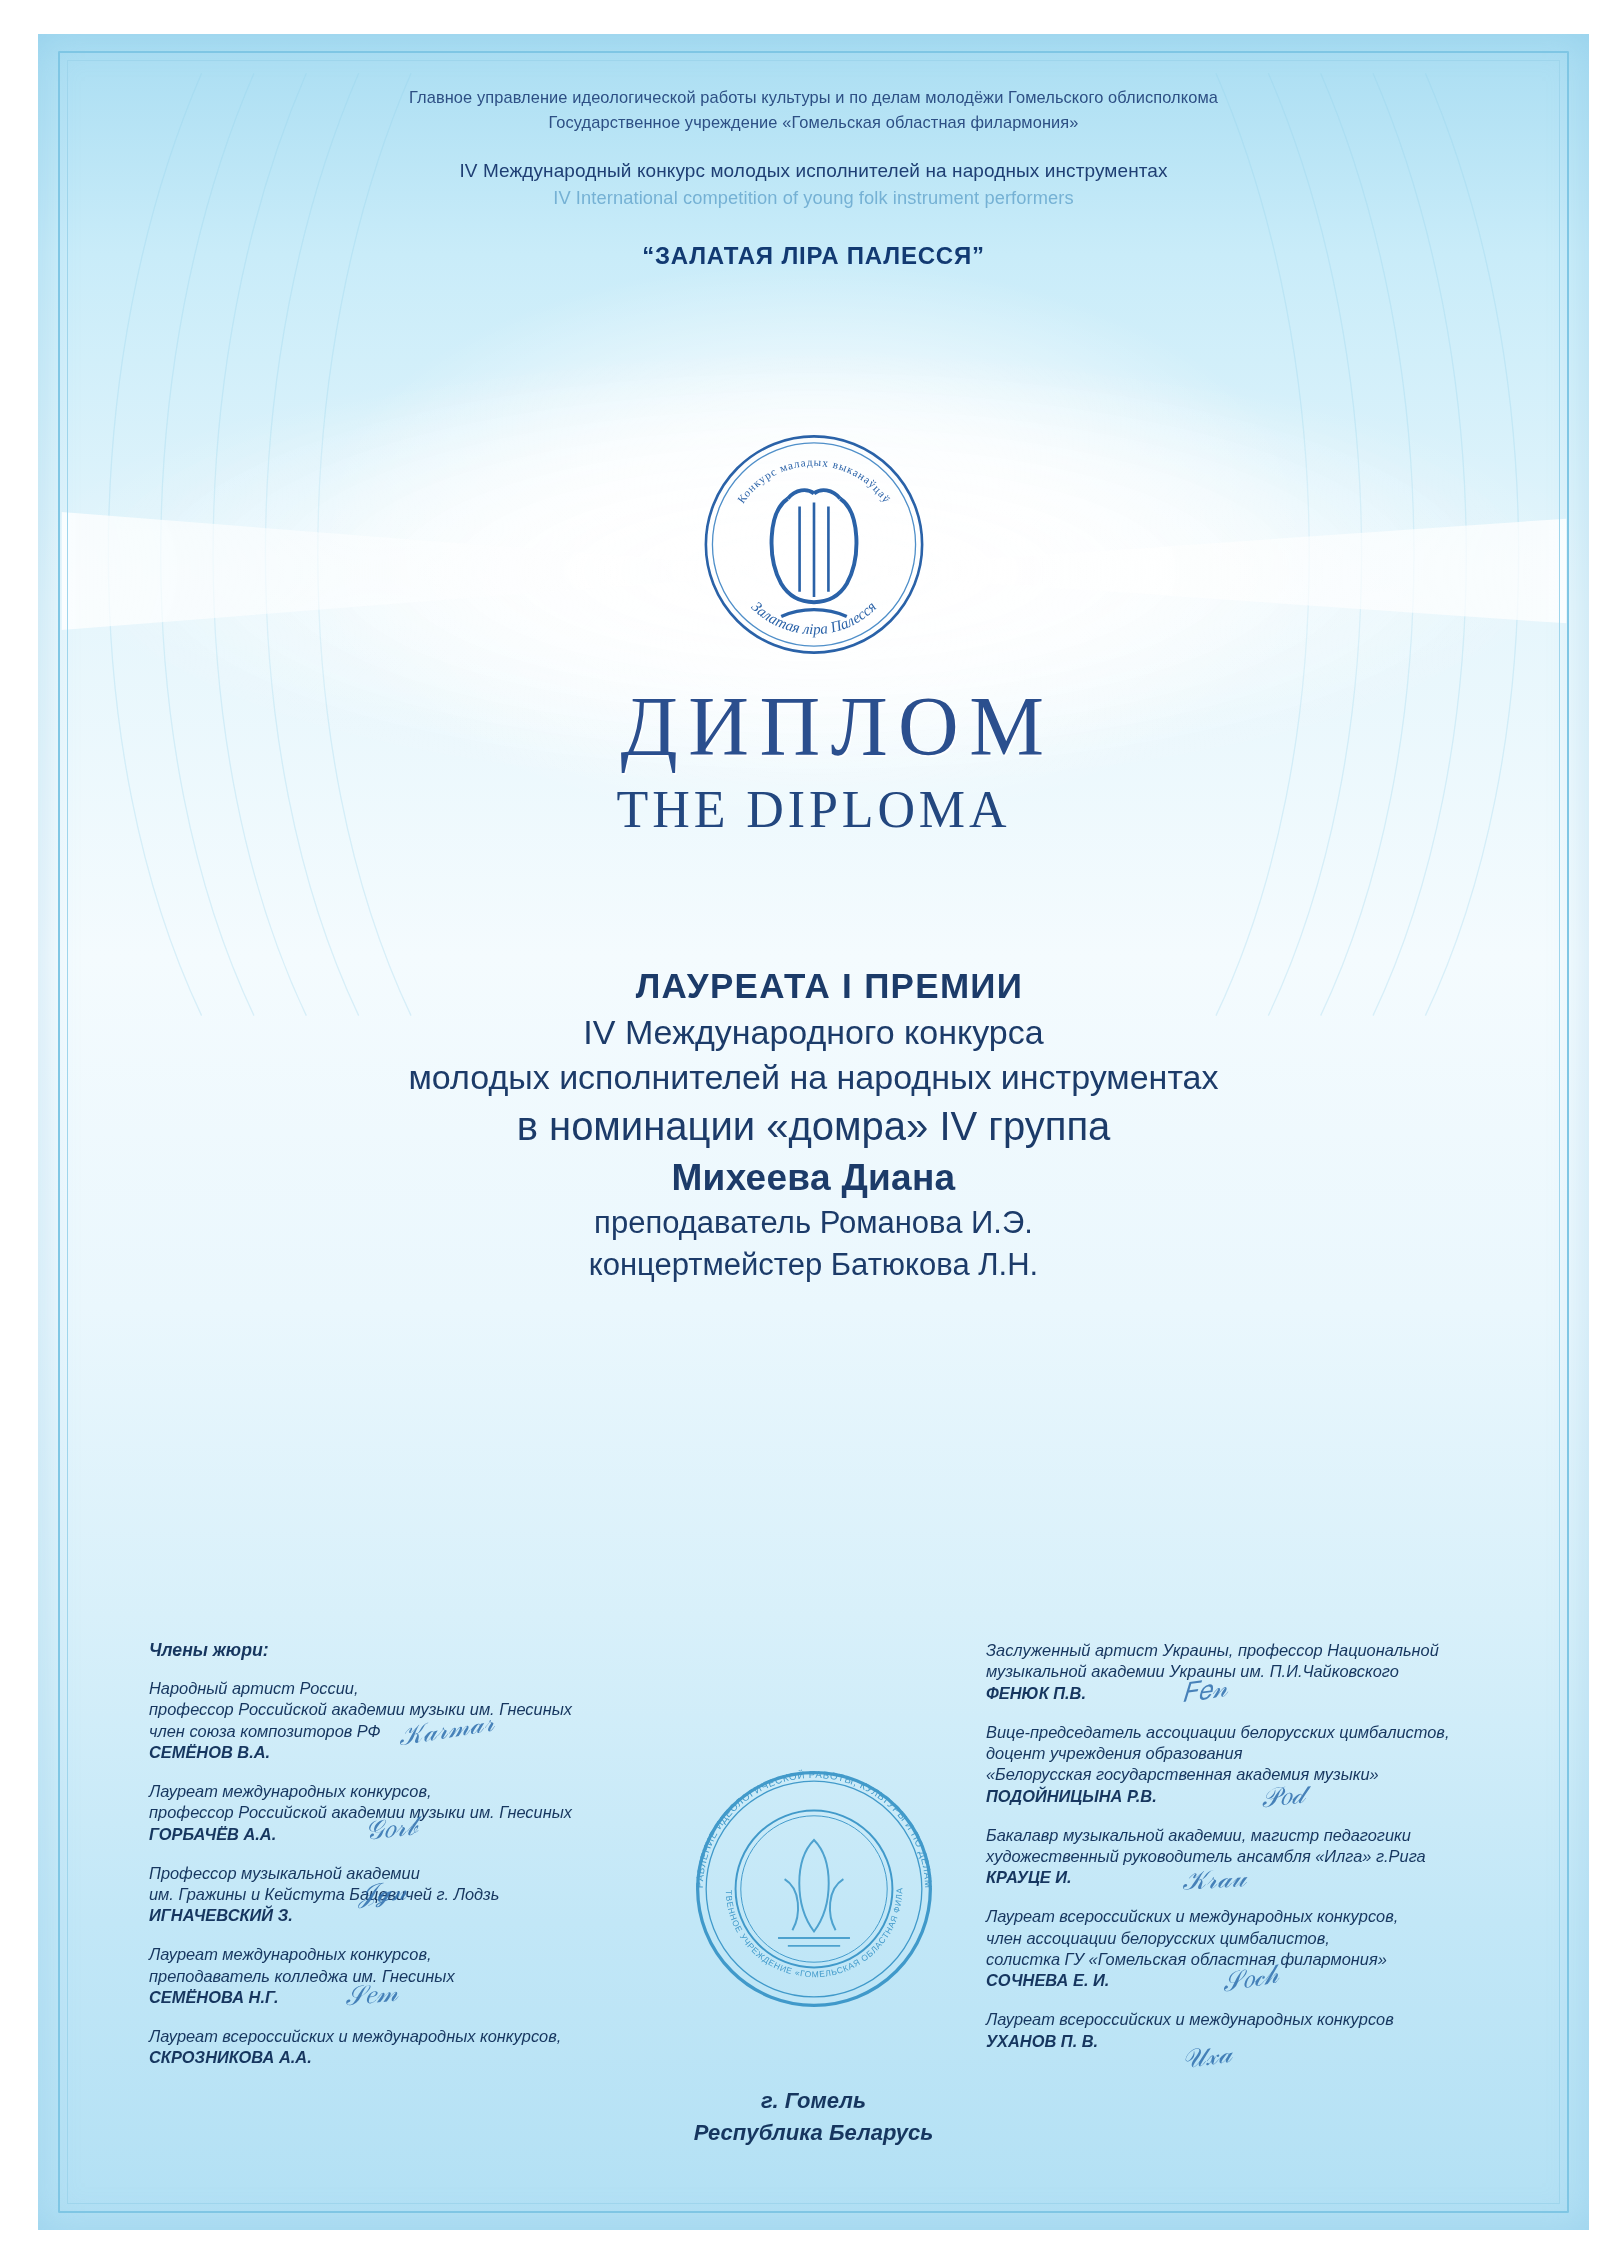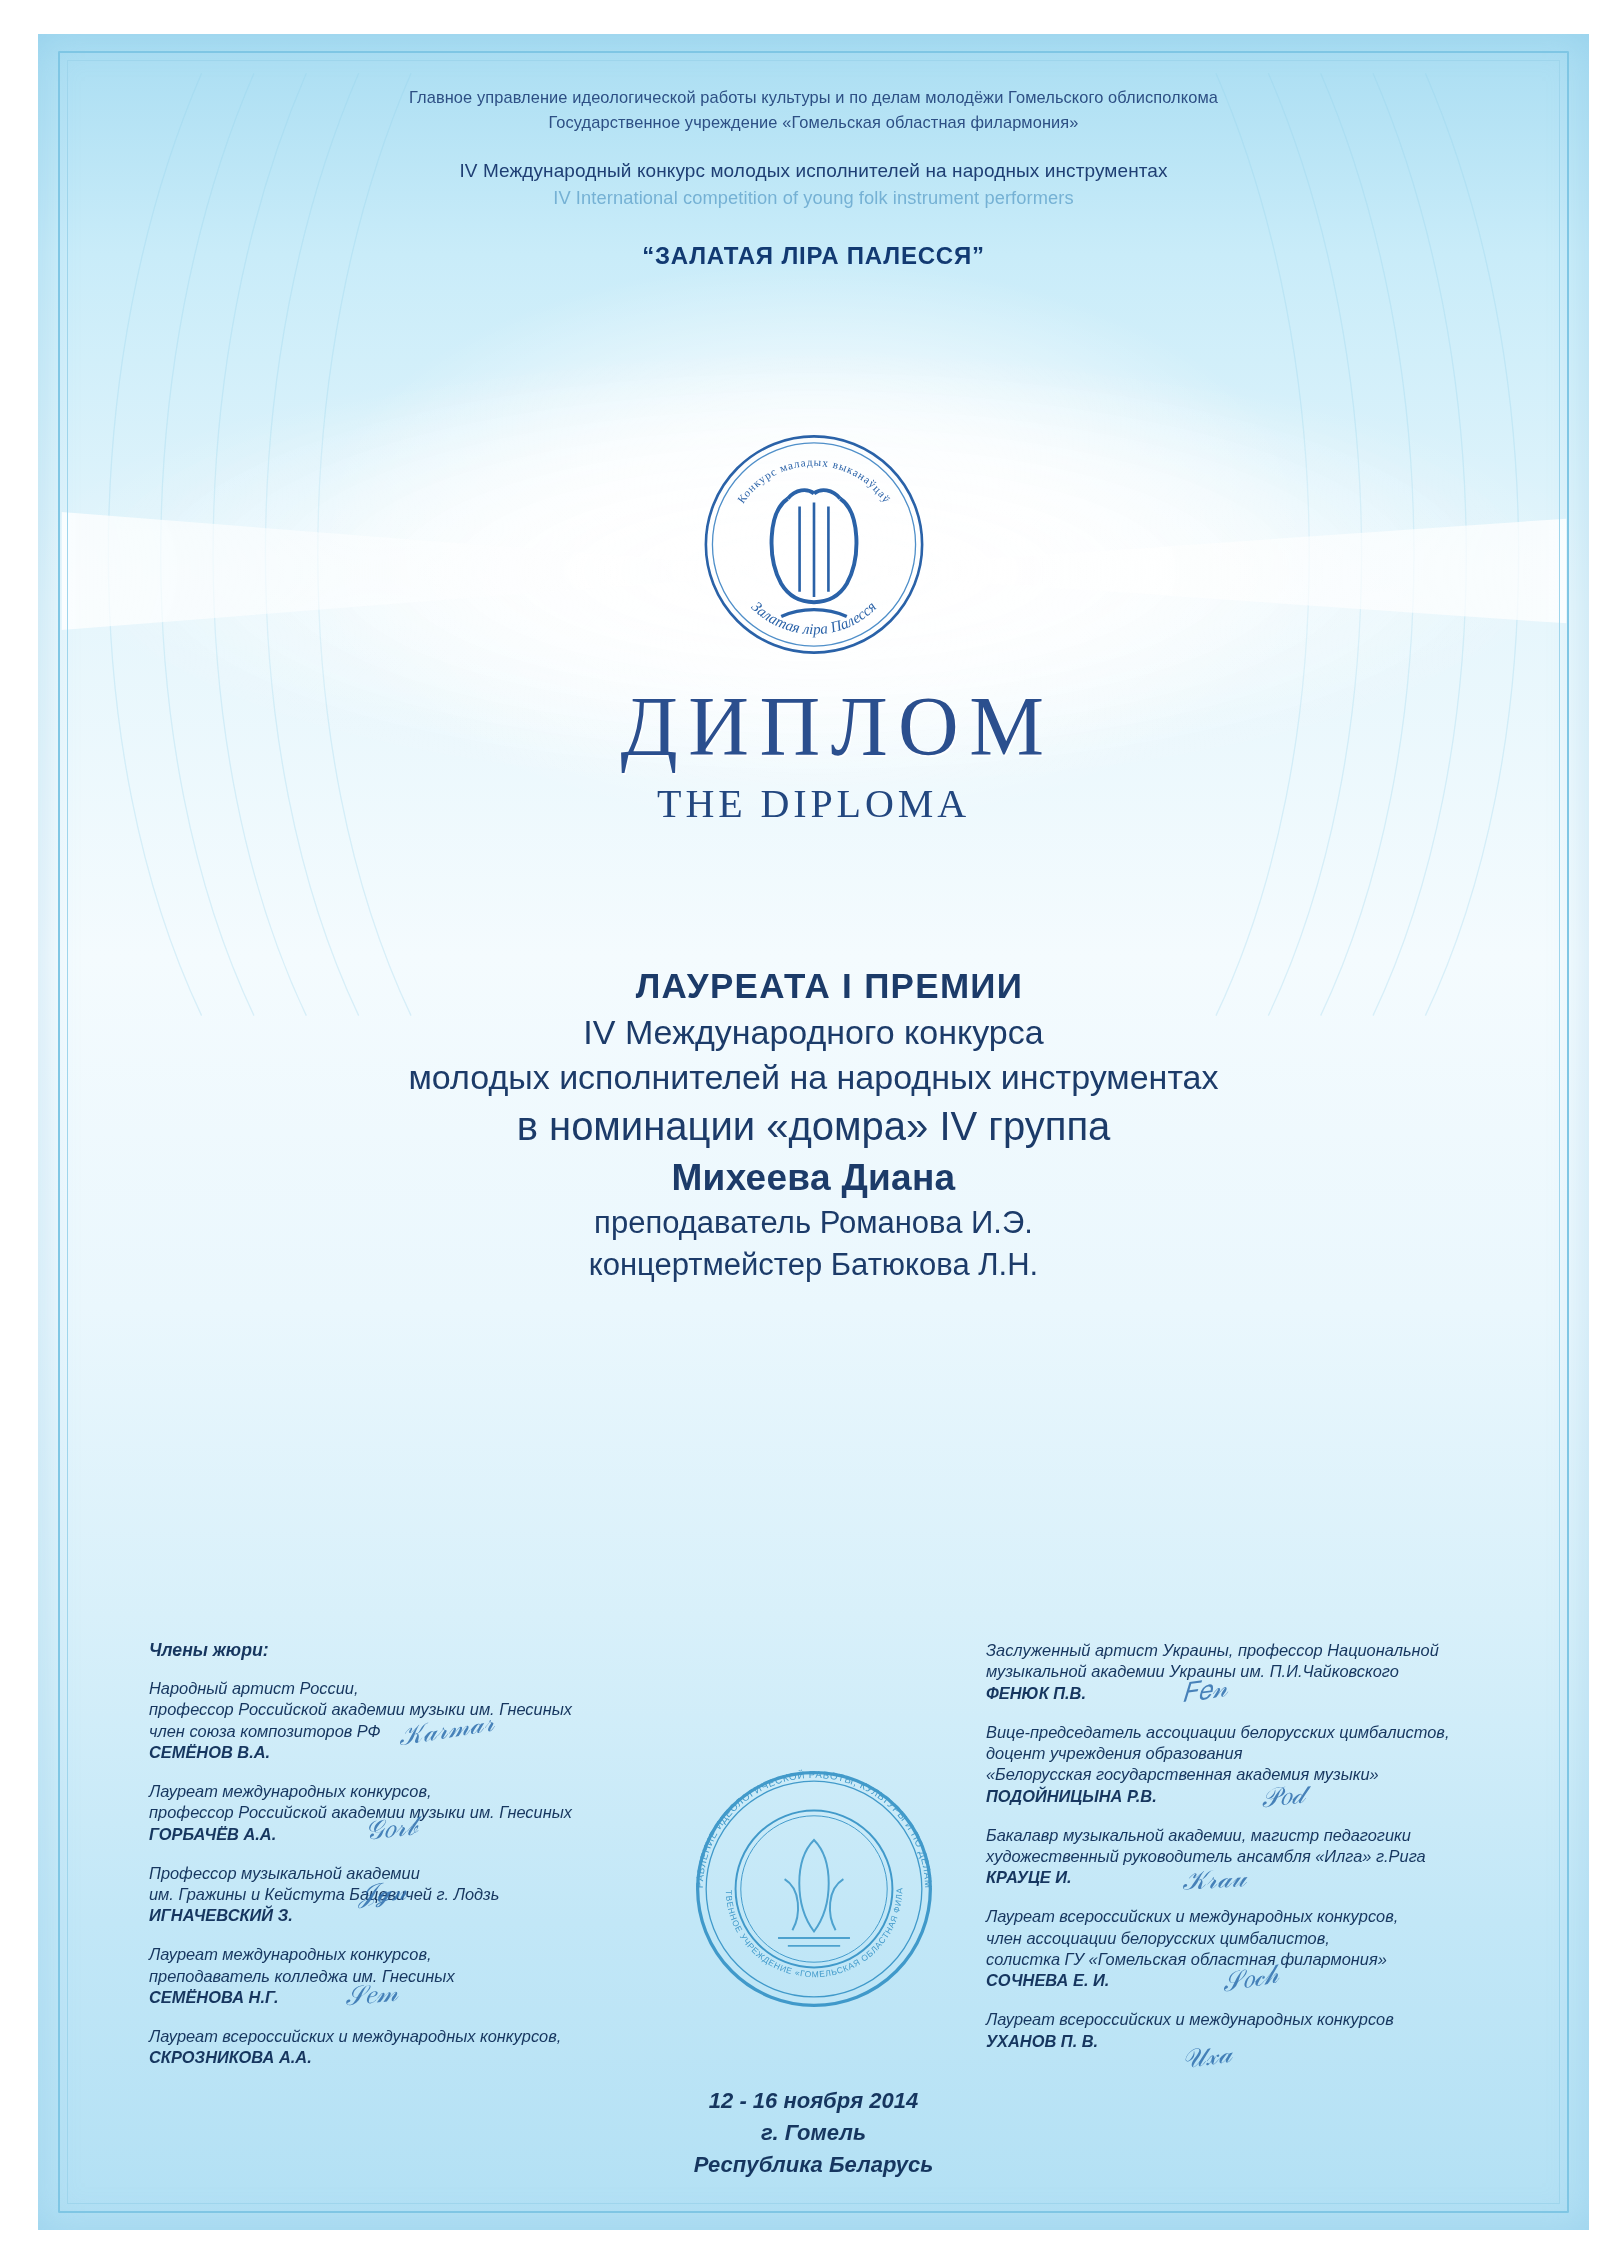--- a/index.html
+++ b/index.html
@@ -119,21 +119,21 @@
     color: #2b4f8e;
     text-shadow: 1.3px 2px 0 rgba(255,255,255,.85), -0.7px -0.7px 0 rgba(255,255,255,.6);
     padding-left: 48px;
   }
   .title-en {
     position: absolute;
     left: 0; right: 0;
     top: 746px;
     text-align: center;
     font-family: "Liberation Serif", serif;
-    font-size: 40px;
+    font-size: 52px;
     letter-spacing: 3.9px;
     color: #23477f;
   }
 
   
   .award {
     position: absolute;
     left: 0; right: 0;
     top: 929px;
     text-align: center;
@@ -401,20 +401,19 @@
         <text font-family="'Liberation Sans', sans-serif" font-size="15" fill="#2f8fc4" letter-spacing="1">
           <textPath href="#stOuter" startOffset="50%" text-anchor="middle">ГЛАВНОЕ УПРАВЛЕНИЕ ИДЕОЛОГИЧЕСКОЙ РАБОТЫ, КУЛЬТУРЫ И ПО ДЕЛАМ МОЛОДЁЖИ</textPath>
         </text>
         <text font-family="'Liberation Sans', sans-serif" font-size="13" fill="#2f8fc4" letter-spacing="1">
           <textPath href="#stInner" startOffset="50%" text-anchor="middle">ГОСУДАРСТВЕННОЕ УЧРЕЖДЕНИЕ «ГОМЕЛЬСКАЯ ОБЛАСТНАЯ ФИЛАРМОНИЯ»</textPath>
         </text>
       </svg>
     </div>
 
     <div class="footer">
-      <div>12 - 16 ноября 2014</div>
       <div>г. Гомель</div>
       <div>Республика Беларусь</div>
     </div>
 
   </div>
 </div>
 
 
 </body></html>

